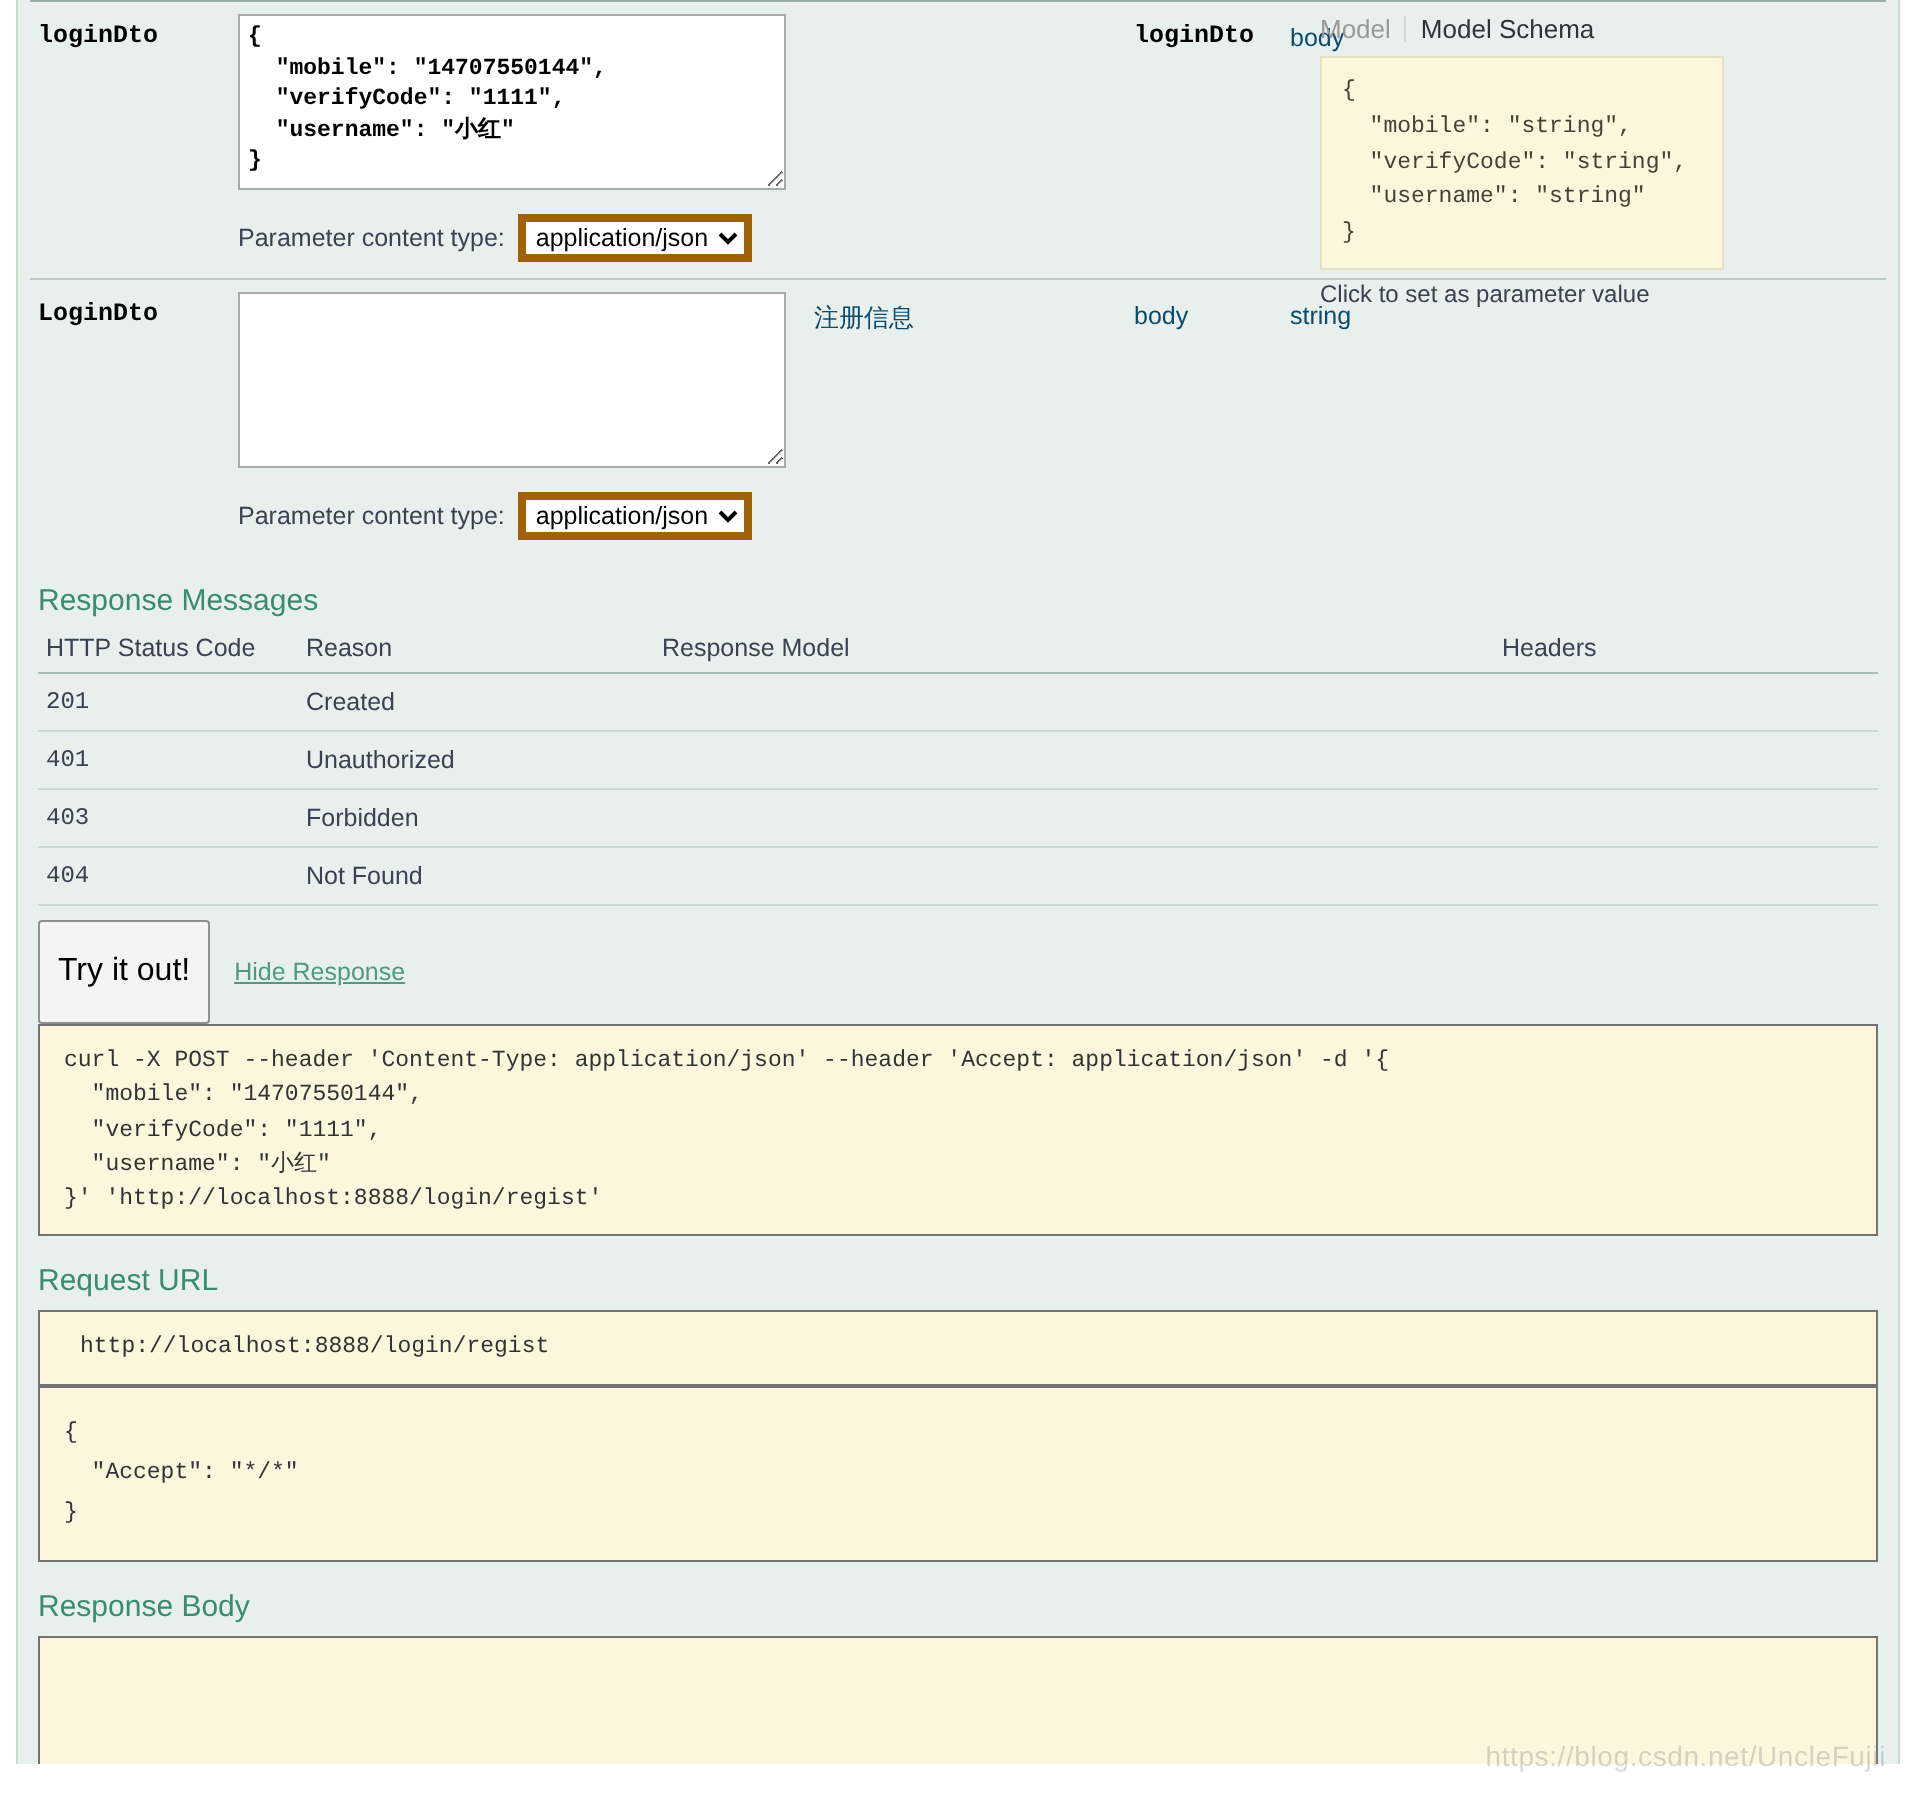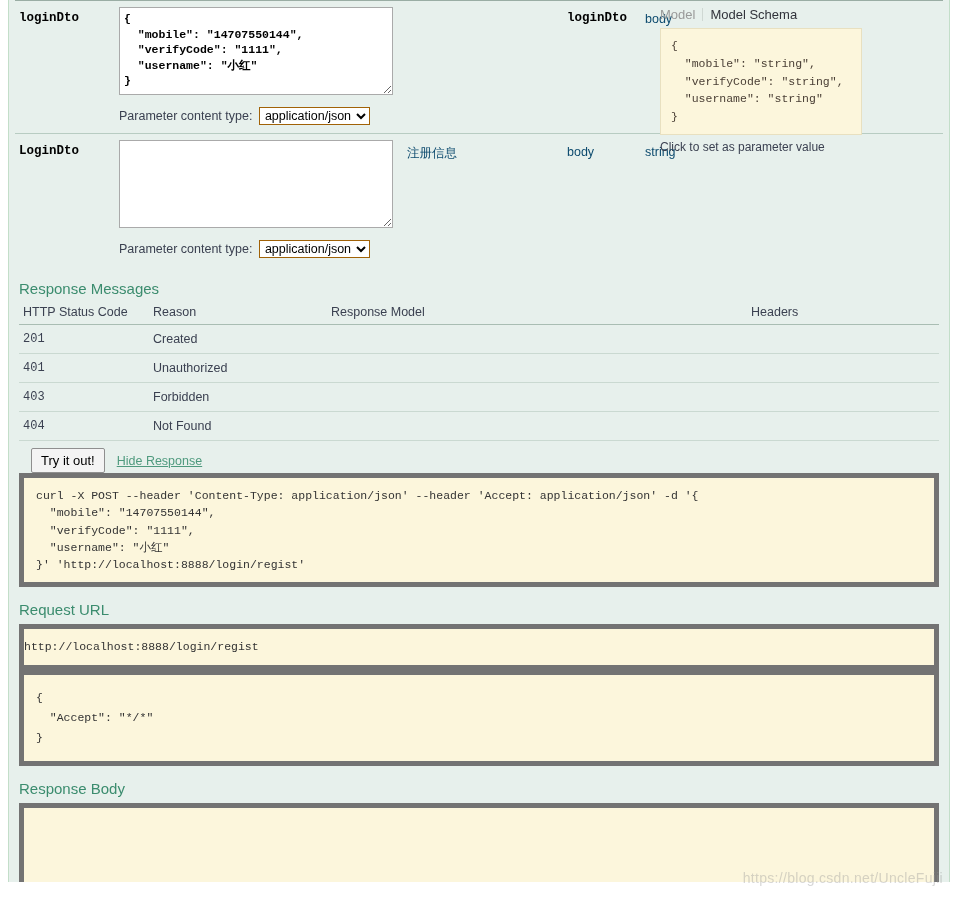--- a/index.html
+++ b/index.html
@@ -94,21 +94,21 @@
     margin-top: 12px;
     font-size: 12.5px;
     color: #3b4151;
     white-space: nowrap;
   }
   .content-type-row select {
     font-family: "Liberation Sans", sans-serif;
     font-size: 12.5px;
     padding: 0 1px;
     margin-left: 3px;
-    border: 1px solid #a16207;
+    border: 4px solid #a16207;
     background: #fff;
     color: #000;
   }
 
   
   .schema-tabs {
     font-size: 13px;
     margin: 2px 0 6px 0;
     display: flex;
     align-items: center;
@@ -187,53 +187,52 @@
   .rc-head   { width: auto; }
 
   
   .try-row {
     display: flex;
     align-items: center;
     margin: 7px 0 0 4px;
   }
   .try-btn {
     font-family: "Liberation Sans", sans-serif;
-    font-size: 13px;
+    font-size: 16px;
     color: #000;
     background: #f4f4f4;
     border: 1px solid #8f8f8f;
     border-radius: 2px;
-    padding: 4px 9px;
+    padding: 16px 9px;
     cursor: pointer;
-    margin-left: 12px;
   }
   .hide-resp {
     margin-left: 12px;
     font-size: 12.5px;
     color: #4f9a7e;
     text-decoration: underline;
     cursor: pointer;
     text-align: right;
   }
 
   
   .code-block {
     background: #fcf6dc;
-    border: 5px solid #737373;
+    border: 1px solid #737373;
     margin: 0 4px;
     padding: 9px 12px;
     font-family: "Liberation Mono", monospace;
     font-size: 11.5px;
     line-height: 1.5;
     color: #333;
     white-space: pre;
     overflow: hidden;
   }
   .code-block.tall { padding: 13px 12px; line-height: 1.75; }
-  .code-block.one  { padding: 9px 0; }
+  .code-block.one  { padding: 9px 20px; }
 
   
   .watermark {
     position: absolute;
     right: 22px;
     bottom: 12px;
     font-family: "Liberation Sans", sans-serif;
     font-size: 14px;
     color: rgba(150,150,150,0.38);
     letter-spacing: 0.3px;

